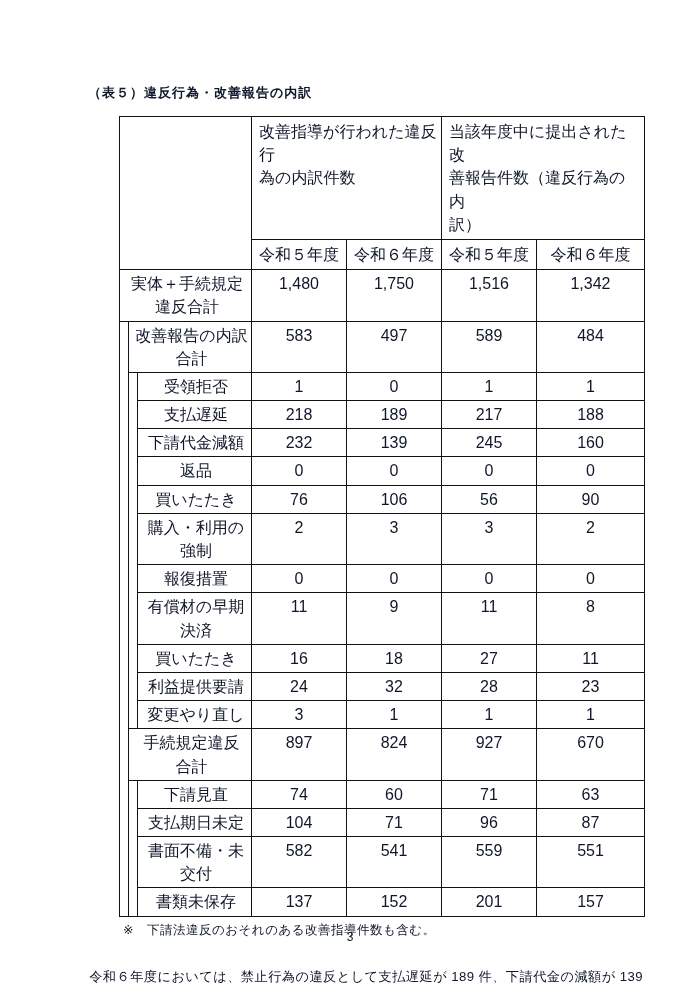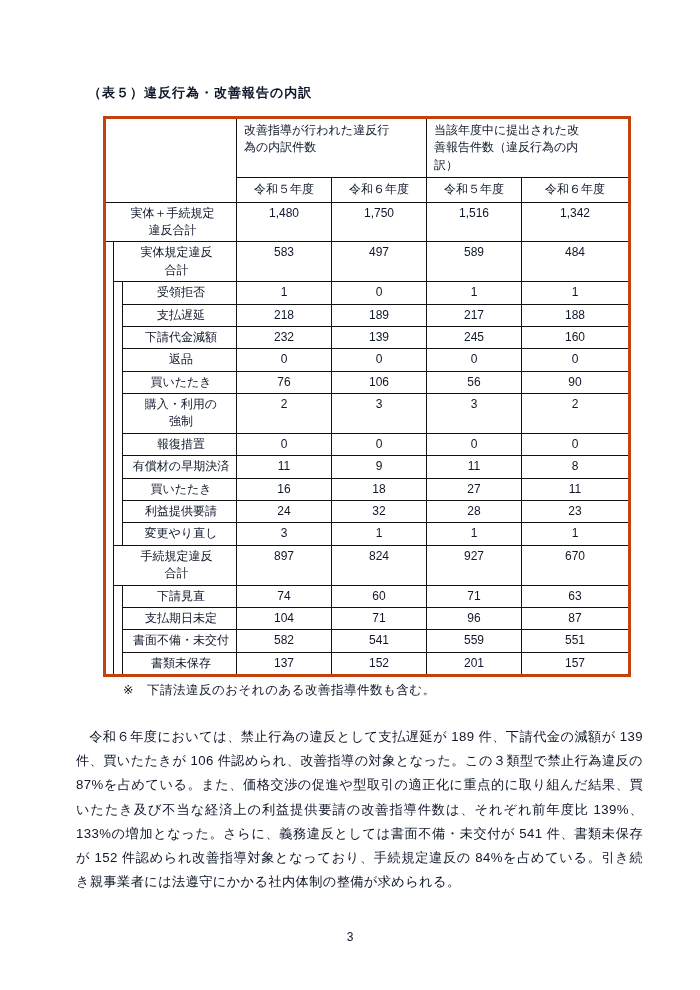--- a/index.html
+++ b/index.html
@@ -7,21 +7,21 @@
     width:700px; height:990px; margin:0 auto; background:#ffffff;
     position:relative; color:#0f172a;
     font-family:"Liberation Sans","DejaVu Sans",sans-serif;
     overflow:hidden;
   }
   .content { padding:84px 57px 0 60px; }
   .doc-title { margin:0 0 0 28px; font-size:13px; font-weight:600; letter-spacing:1px; }
   .tablewrap { margin:14px 0 0 43px; }
   table.vtbl {
     border-collapse:collapse; table-layout:fixed; width:525px;
-    font-size:12px; line-height:1.45; border:3px solid #c2410c;
+    font-size:16px; line-height:1.45; border:1px solid #c2410c;margin-left:16px;
   }
   .vtbl td, .vtbl th { border:1px solid #111; vertical-align:top; font-weight:normal; }
   .corner { border:1px solid #111; }
   .ghead { text-align:left; padding:3px 4px 3px 7px; white-space:pre-line; }
   .yh { text-align:center; padding:3px 2px; }
   .lbl { text-align:center; padding:2px 3px 2px 6px; white-space:pre-line; }
   .l1 { border-bottom:none; }
   .val { text-align:center; padding:2px 2px; }
   .strip { border:none; border-right:1px solid #111; padding:0; }
   
@@ -73,21 +73,21 @@
           <tr>
             <td class="lbl" colspan="3">実体＋手続規定
 違反合計</td>
             <td class="val">1,480</td>
             <td class="val by">1,750</td>
             <td class="val">1,516</td>
             <td class="val by">1,342</td>
           </tr>
           <tr>
             <td class="strip" rowspan="17"></td>
-            <td class="lbl l1" colspan="2">実体規定違反
+            <td class="lbl l1" colspan="2">改善報告の内訳
 合計</td>
             <td class="val">583</td>
             <td class="val by">497</td>
             <td class="val">589</td>
             <td class="val by">484</td>
           </tr>
           <tr>
             <td class="strip" rowspan="11"></td>
             <td class="lbl">受領拒否</td>
             <td class="val">1</td>

